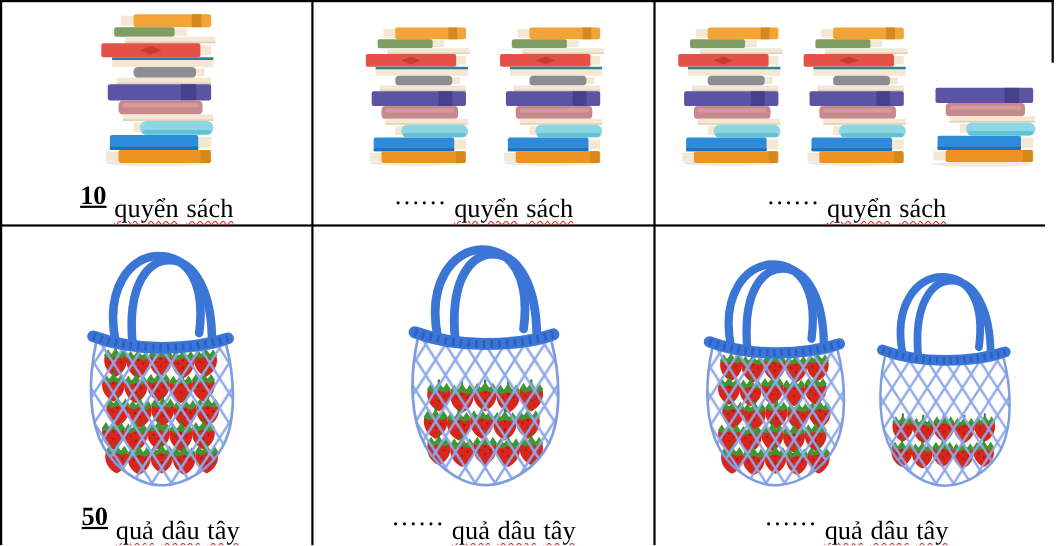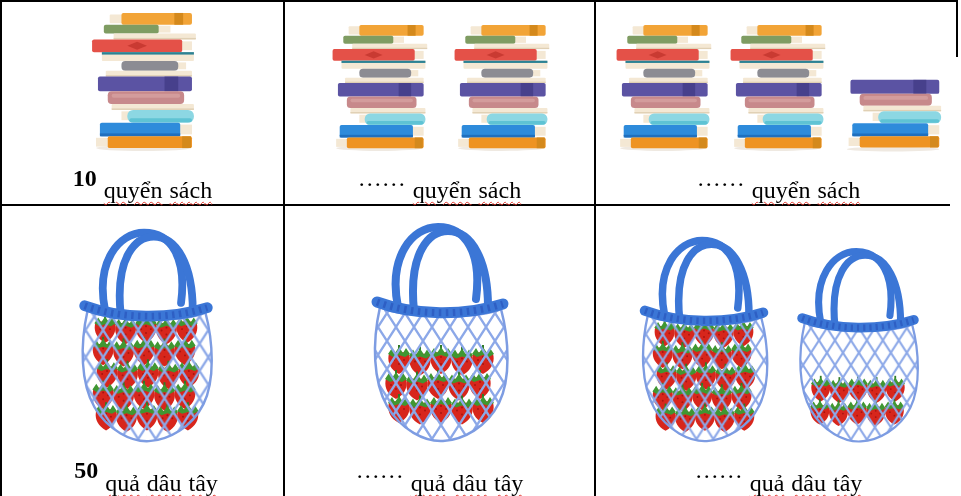--- a/index.html
+++ b/index.html
@@ -8,21 +8,21 @@
     font-family:"Liberation Serif","DejaVu Serif",serif;color:#000;
   }
   .bline{position:absolute;background:#000;}
   .cell{position:absolute;display:flex;flex-direction:column;align-items:center;}
   .art{display:flex;align-items:flex-end;justify-content:center;width:100%;}
   .art-top{height:150px;padding-top:4px;box-sizing:border-box;gap:22px;}
   .art-top.tight{gap:14px;}
   .art-bottom{height:240px;padding-top:4px;box-sizing:border-box;gap:8px;}
   .label{flex:1;display:flex;align-items:center;justify-content:center;
          font-size:24px;line-height:1.1;white-space:nowrap;gap:7px;}
-  .count-bold{font-weight:bold;}
+  .count-bold{font-weight:bold;text-decoration:underline;}
   .sq{
     text-decoration-line:underline;
     text-decoration-style:wavy;
     text-decoration-color:#e0362c;
     text-decoration-thickness:1px;
     text-underline-offset:3px;
     margin-top:25px;
   }
   svg{display:block;}
 </style>

